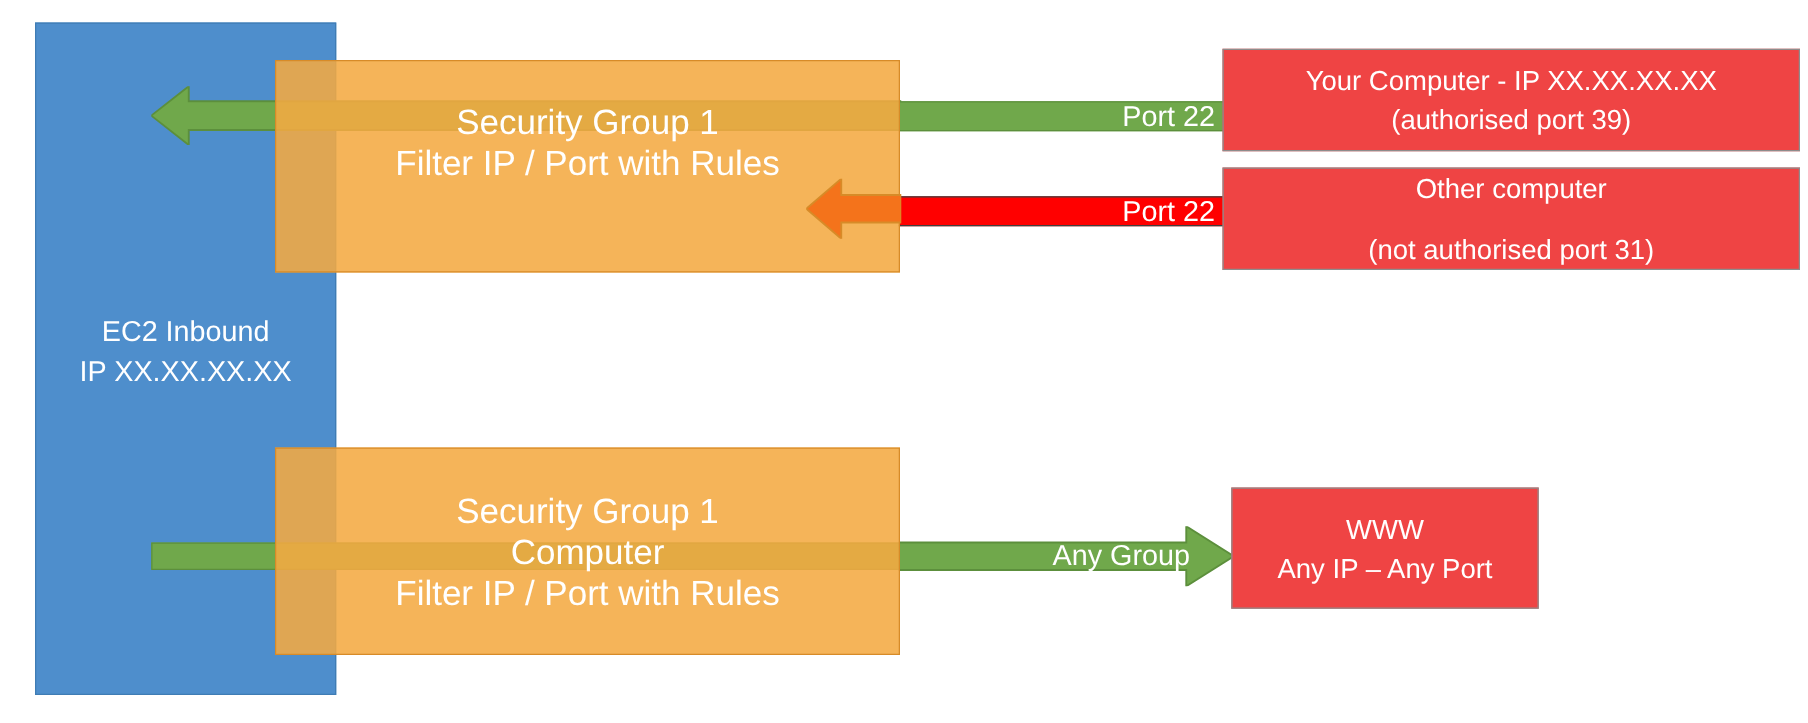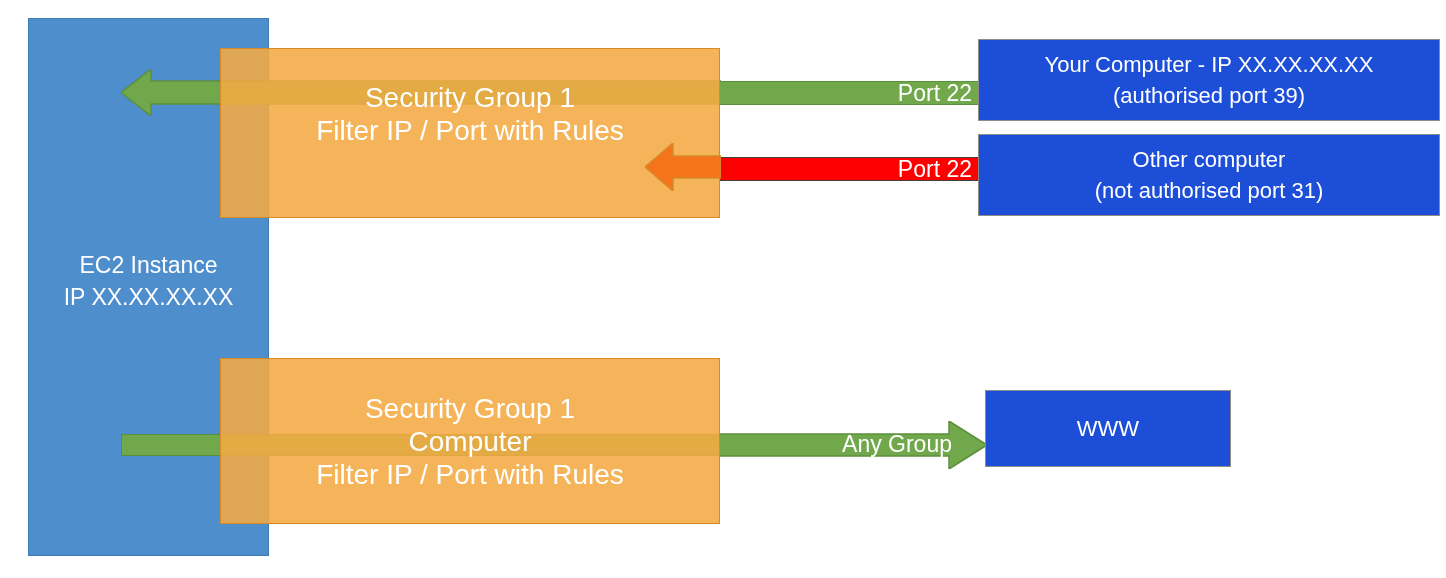--- a/index.html
+++ b/index.html
@@ -152,44 +152,44 @@
     line-height: 24px;
     z-index: 8;
     white-space: nowrap;
   }
   .port-label-22a { left: 800px; top: 81px; width: 172px; text-align: right; }
   .port-label-22b { left: 800px; top: 157px; width: 172px; text-align: right; }
   .port-label-any { left: 760px; top: 432px; width: 192px; text-align: right; }
 
   
   .gray-box {
-    background: #1d4ed8;
+    background: #ef4444;
     border: 1px solid #8C8C8C;
     color: #ffffff;
     font-size: 22px;
     line-height: 31px;
     text-align: center;
     display: flex;
     flex-direction: column;
     align-items: center;
     justify-content: center;
     z-index: 5;
   }
   .gray-your { left: 978px; top: 39px; width: 462px; height: 82px; }
-  .gray-other { left: 978px; top: 134px; width: 462px; height: 82px; }
-  .gray-www { left: 985px; top: 390px; width: 246px; height: 77px; }
+  .gray-other { left: 978px; top: 134px; width: 462px; height: 82px; justify-content: space-between; }
+  .gray-www { left: 985px; top: 390px; width: 246px; height: 97px; }
   .gray-line { display: block; }
 </style>
 </head>
 <body>
 
 <div id="canvas">
 
   <div class="box ec2-box"></div>
-  <div class="ec2-label">EC2 Instance
+  <div class="ec2-label">EC2 Inbound
 IP XX.XX.XX.XX</div>
 
   <div class="box sg-box sg-inbound"></div>
 
   <svg class="flow-bar arrow-left-green" viewBox="0 0 600 47" preserveAspectRatio="none">
     <polygon points="0,23.5 30,0 30,12 600,12 600,35 30,35 30,47" fill="#70A84B" stroke="#5C8F3C" stroke-width="1.5"></polygon>
   </svg>
 
   <svg class="flow-bar arrow-left-orange" viewBox="0 0 76 48" preserveAspectRatio="none">
     <polygon points="0,24 28,0 28,13 76,13 76,35 28,35 28,48" fill="#F4731B" stroke="#D78B28" stroke-width="1.5"></polygon>
@@ -226,15 +226,16 @@
   <div class="port-label port-label-any">Any Group</div>
 
   <div class="sg-text sg-text-outbound">
     <span class="sg-line">Security Group 1</span>
     <span class="sg-line">Computer</span>
     <span class="sg-line">Filter IP / Port with Rules</span>
   </div>
 
   <div class="box gray-box gray-www">
     <span class="gray-line">WWW</span>
+    <span class="gray-line">Any IP – Any Port</span>
   </div>
 
 </div>
 
 </body></html>

